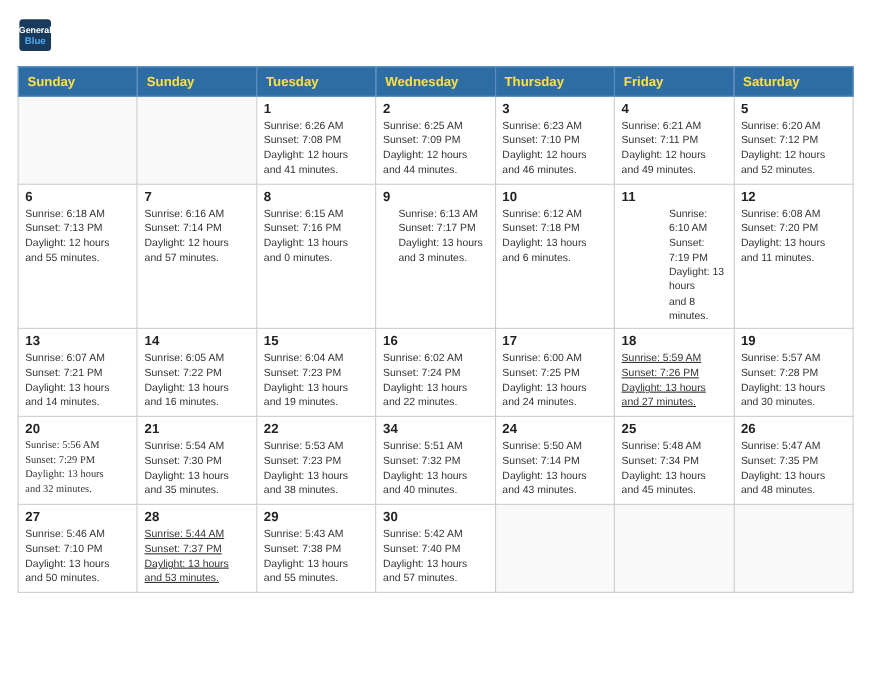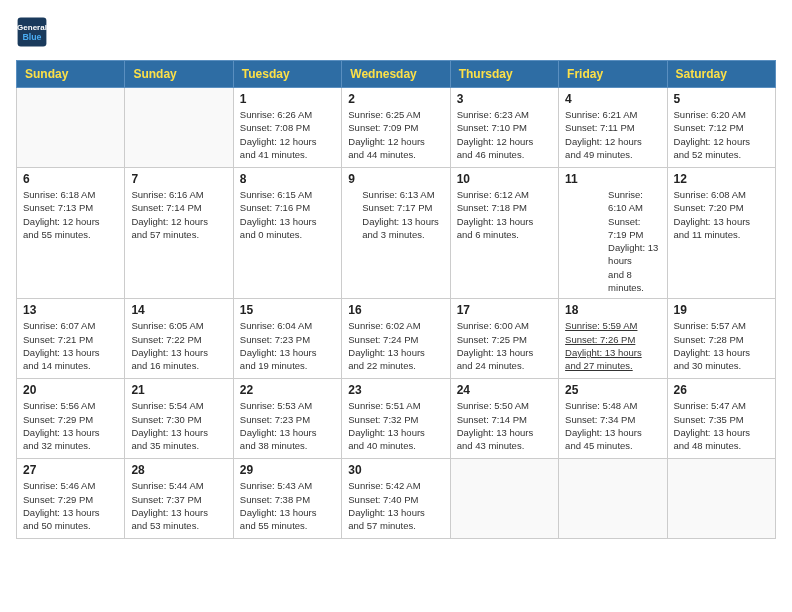--- a/index.html
+++ b/index.html
@@ -247,41 +247,41 @@
           <span class="day-num">19</span>
           <div class="day-info" style="white-space: pre-line;">Sunrise: 5:57 AM
 Sunset: 7:28 PM
 Daylight: 13 hours
 and 30 minutes.</div>
         </td>
       </tr>
       <tr class="week-row">
         <td>
           <span class="day-num">20</span>
-          <div class="day-info" style="white-space: pre-line;">Sunrise: 5:56 AM
+          <div class="day-info" style="white-space: pre-line; font-family: Liberation Serif, serif;">Sunrise: 5:56 AM
 Sunset: 7:29 PM
 Daylight: 13 hours
 and 32 minutes.</div>
         </td>
         <td>
           <span class="day-num">21</span>
           <div class="day-info" style="white-space: pre-line;">Sunrise: 5:54 AM
 Sunset: 7:30 PM
 Daylight: 13 hours
 and 35 minutes.</div>
         </td>
         <td>
           <span class="day-num">22</span>
           <div class="day-info" style="white-space: pre-line;">Sunrise: 5:53 AM
 Sunset: 7:23 PM
 Daylight: 13 hours
 and 38 minutes.</div>
         </td>
         <td>
-          <span class="day-num">23</span>
+          <span class="day-num">34</span>
           <div class="day-info" style="white-space: pre-line;">Sunrise: 5:51 AM
 Sunset: 7:32 PM
 Daylight: 13 hours
 and 40 minutes.</div>
         </td>
         <td>
           <span class="day-num">24</span>
           <div class="day-info" style="white-space: pre-line;">Sunrise: 5:50 AM
 Sunset: 7:14 PM
 Daylight: 13 hours
@@ -299,27 +299,27 @@
           <div class="day-info" style="white-space: pre-line;">Sunrise: 5:47 AM
 Sunset: 7:35 PM
 Daylight: 13 hours
 and 48 minutes.</div>
         </td>
       </tr>
       <tr class="week-row">
         <td>
           <span class="day-num">27</span>
           <div class="day-info" style="white-space: pre-line;">Sunrise: 5:46 AM
-Sunset: 7:29 PM
+Sunset: 7:10 PM
 Daylight: 13 hours
 and 50 minutes.</div>
         </td>
         <td>
           <span class="day-num">28</span>
-          <div class="day-info" style="white-space: pre-line;">Sunrise: 5:44 AM
+          <div class="day-info" style="white-space: pre-line; text-decoration: underline;">Sunrise: 5:44 AM
 Sunset: 7:37 PM
 Daylight: 13 hours
 and 53 minutes.</div>
         </td>
         <td>
           <span class="day-num">29</span>
           <div class="day-info" style="white-space: pre-line;">Sunrise: 5:43 AM
 Sunset: 7:38 PM
 Daylight: 13 hours
 and 55 minutes.</div>

